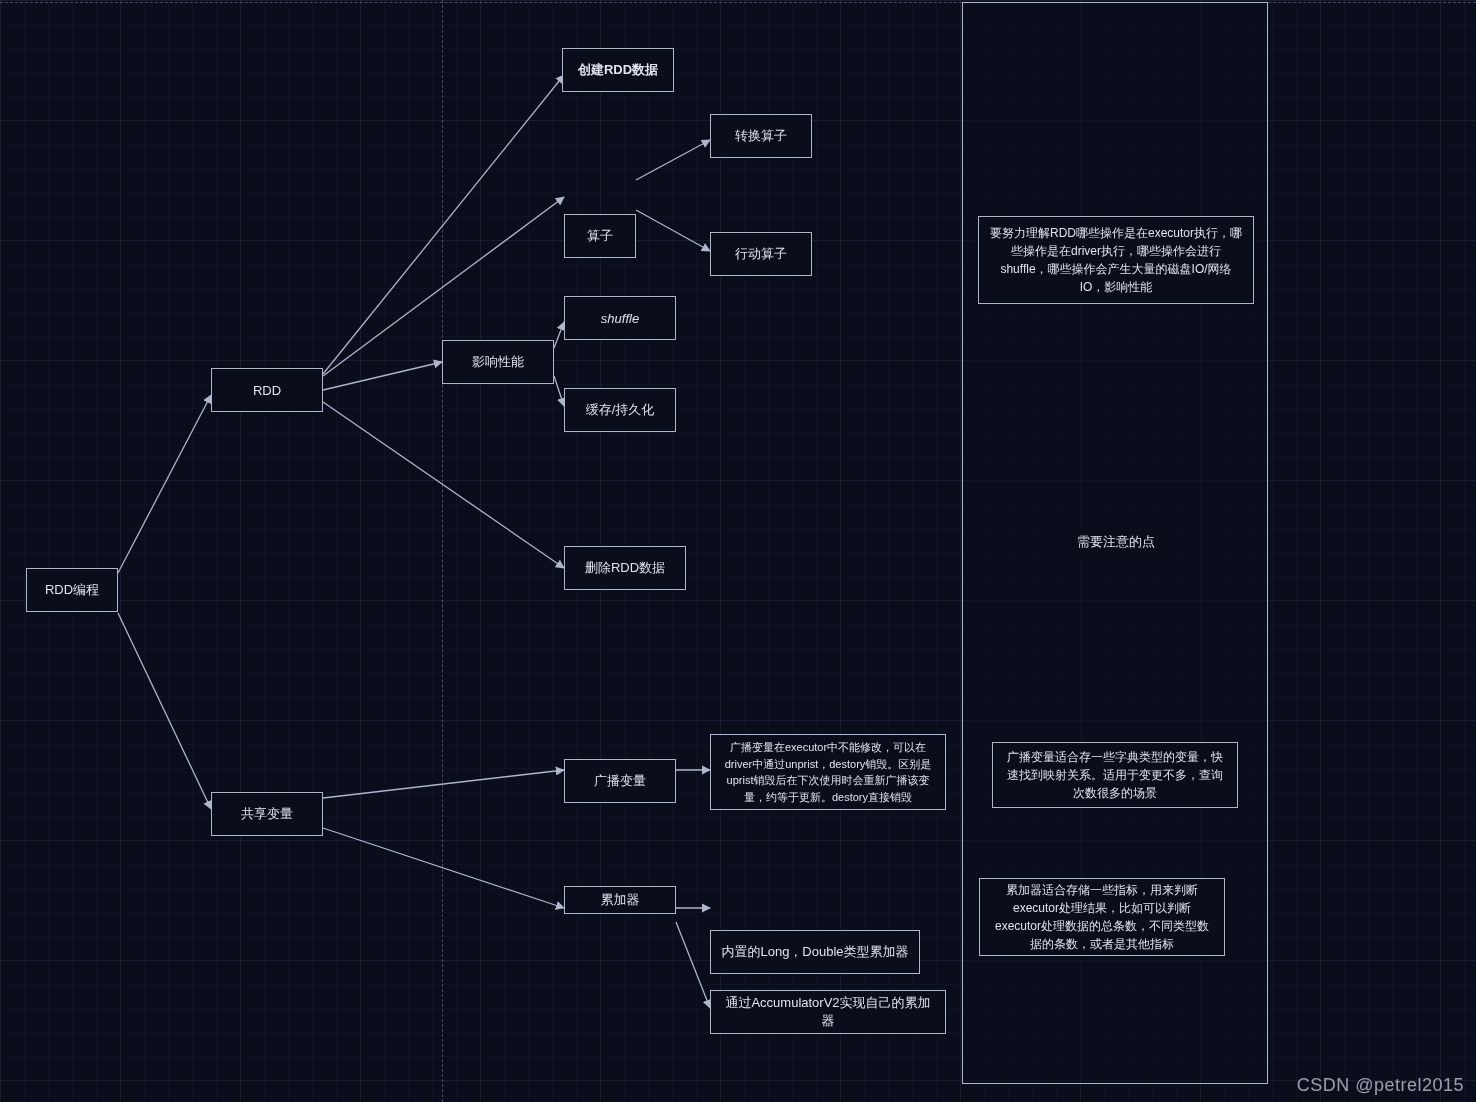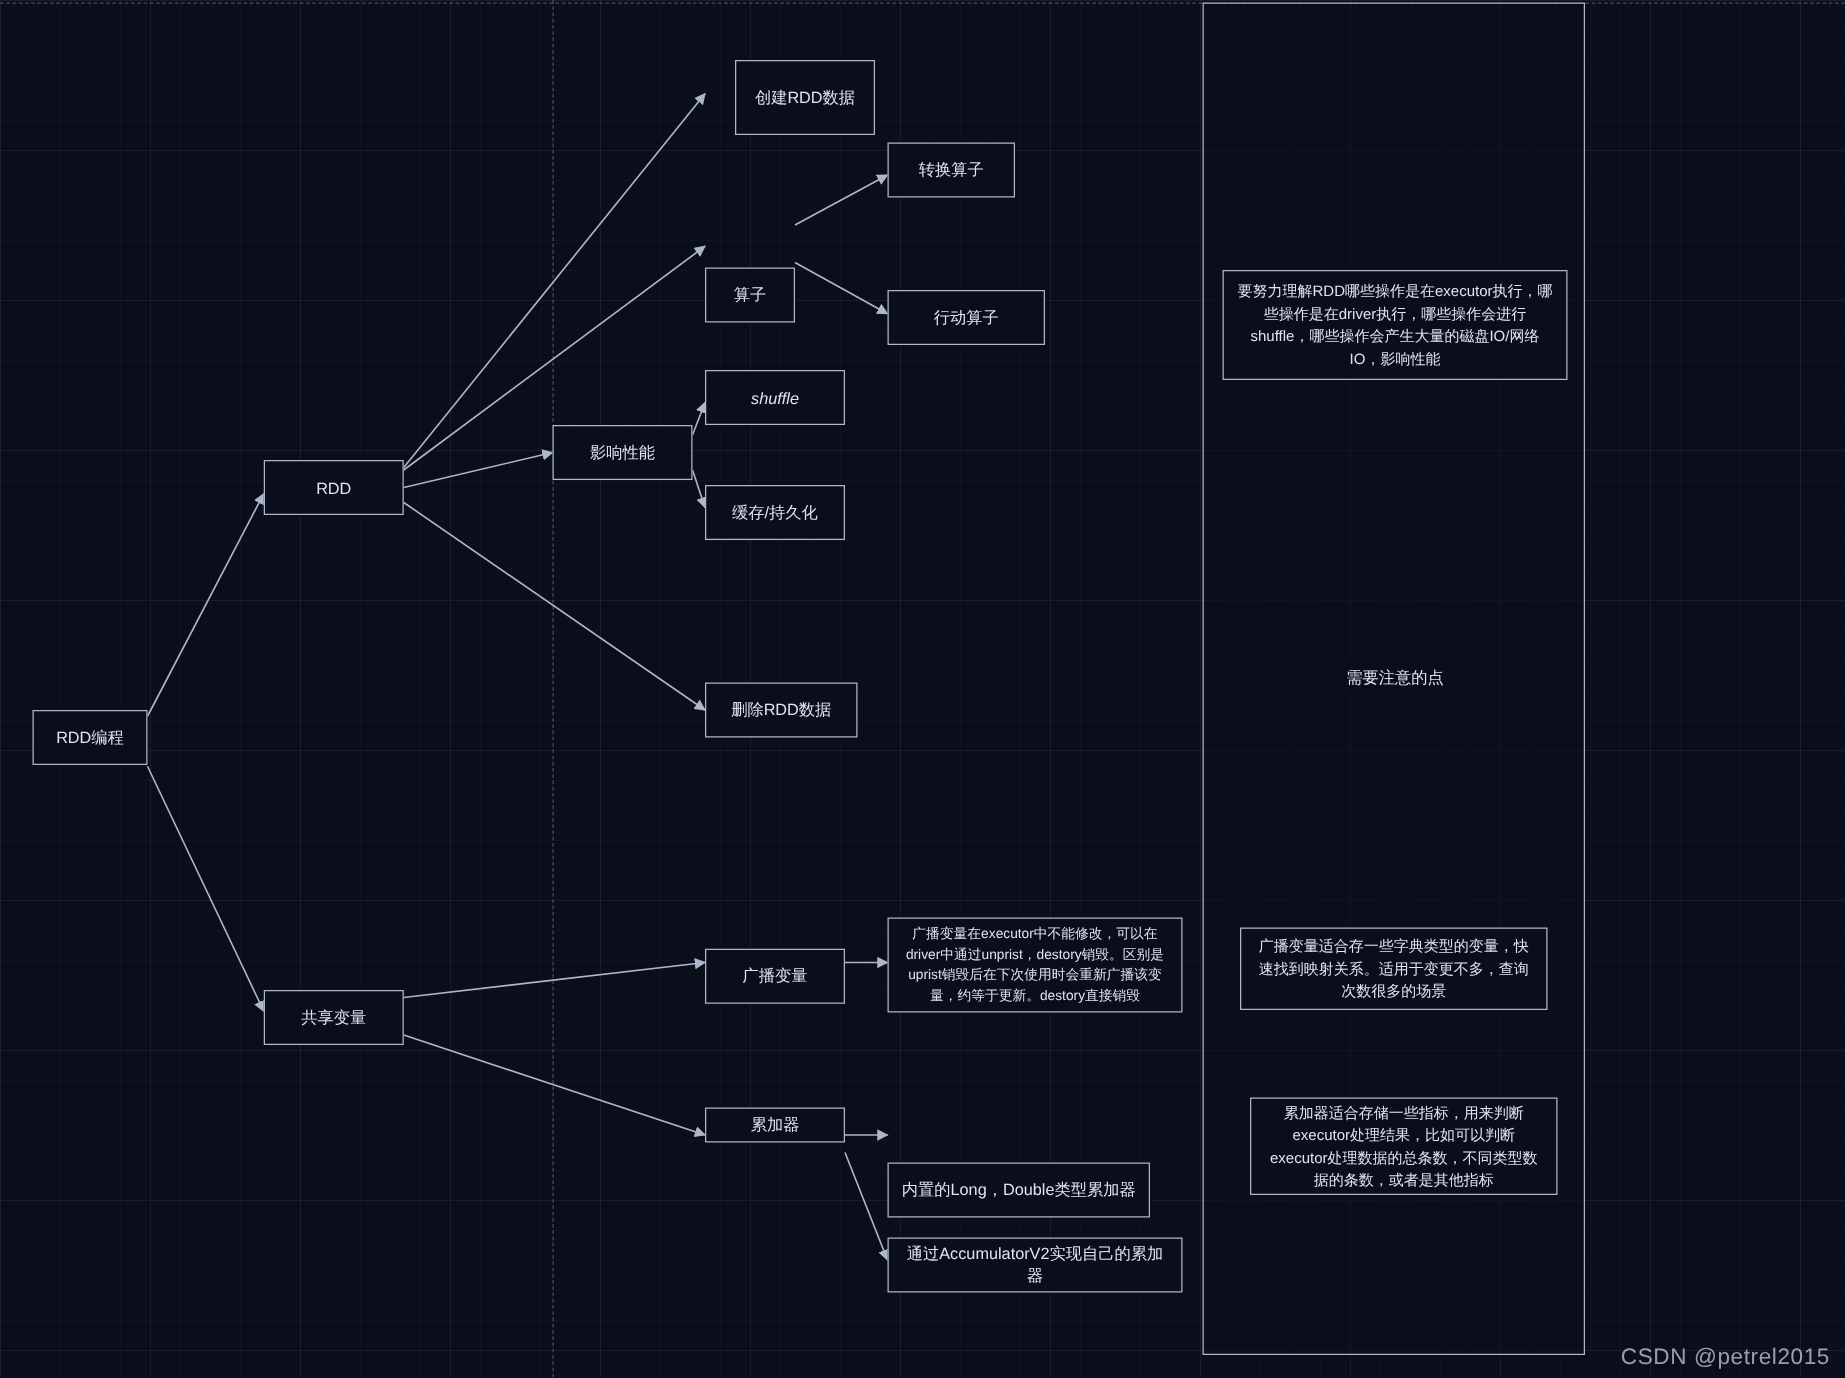--- a/index.html
+++ b/index.html
@@ -112,33 +112,33 @@
   </div>
 
 <div class="node" style="left:211px; top:368px; width:112px; height:44px;">
     <span>RDD</span>
   </div>
 
 <div class="node" style="left:211px; top:792px; width:112px; height:44px;">
     <span>共享变量</span>
   </div>
 
-<div class="node" style="left:588px; top:48px; width:112px; height:60px;">
+<div class="node" style="left:562px; top:48px; width:112px; height:44px;font-weight:bold;">
     <span>创建RDD数据</span>
   </div>
 
 <div class="node" style="left:564px; top:174px; width:72px; height:44px;margin-top:40px;">
     <span>算子</span>
   </div>
 
 <div class="node" style="left:710px; top:114px; width:102px; height:44px;">
     <span>转换算子</span>
   </div>
 
-<div class="node" style="left:710px; top:232px; width:126px; height:44px;">
+<div class="node" style="left:710px; top:232px; width:102px; height:44px;">
     <span>行动算子</span>
   </div>
 
 <div class="node" style="left:442px; top:340px; width:112px; height:44px;">
     <span>影响性能</span>
   </div>
 
 <div class="node" style="left:564px; top:296px; width:112px; height:44px;font-style:italic;">
     <span>shuffle</span>
   </div>
@@ -178,17 +178,17 @@
   </div>
 
 <div class="node" style="left:1060px; top:528px; width:112px; height:28px; border:none; font-size:13px;">
     <span>需要注意的点</span>
   </div>
 
 <div class="textbox" style="left:992px; top:742px; width:246px; height:66px;">
     <span>广播变量适合存一些字典类型的变量，快速找到映射关系。适用于变更不多，查询次数很多的场景</span>
   </div>
 
-<div class="textbox" style="left:1000px; top:878px; width:246px; height:78px;">
+<div class="textbox" style="left:979px; top:878px; width:246px; height:78px;">
     <span>累加器适合存储一些指标，用来判断executor处理结果，比如可以判断executor处理数据的总条数，不同类型数据的条数，或者是其他指标</span>
   </div>
 
 <div class="watermark"><span>CSDN @petrel2015</span></div>
 
 </body></html>

